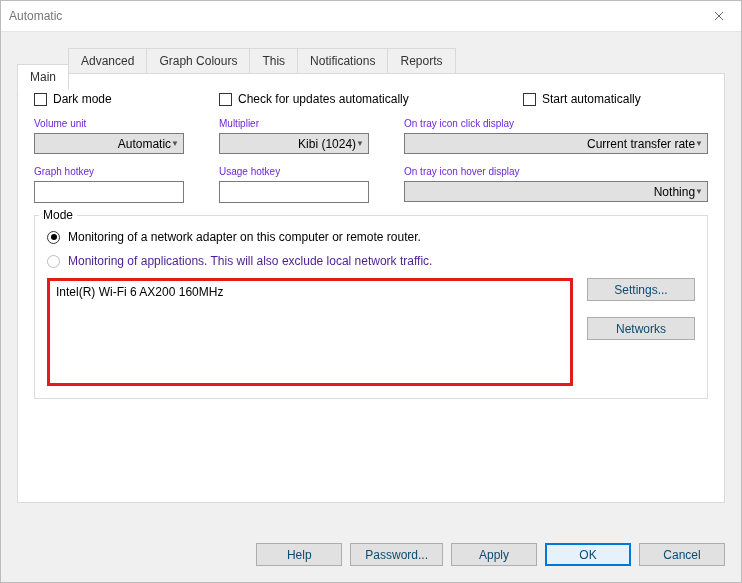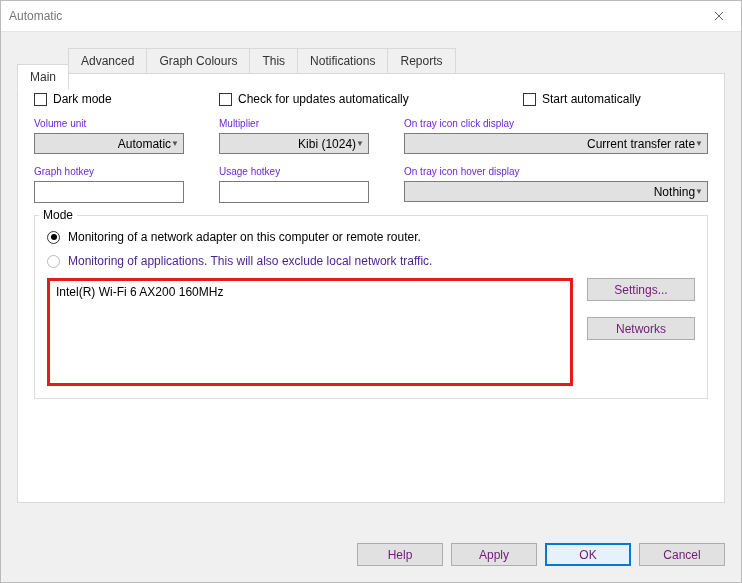--- a/index.html
+++ b/index.html
@@ -27,21 +27,21 @@
 .fieldset{border:1px solid #dcdcdc;position:relative;margin-top:6px;padding:14px 12px 12px 12px}
 .legend{position:absolute;top:-8px;left:4px;background:#fff;padding:0 4px;font-size:12px}
 .radio-row{display:flex;align-items:center;gap:8px;margin:0 0 10px 0;font-size:12px}
 .radio{width:13px;height:13px;border:1px solid #333;border-radius:50%;display:flex;align-items:center;justify-content:center;box-sizing:border-box}
 .radio .dot{width:6px;height:6px;border-radius:50%;background:#000}
 .radio.disabled{border-color:#bbb}
 .radio-row.disabled{color:#4c1d95}
 .adapter-area{display:flex;gap:14px;align-items:flex-start;margin-top:4px}
 .adapter-box{flex:1;height:108px;border:3px solid #e31b1b;background:#fff;padding:4px 6px;font-size:12px;box-sizing:border-box}
 .side-btns{width:108px;display:flex;flex-direction:column;gap:16px}
-.btn{height:23px;min-width:86px;border:1px solid #adadad;background:#e1e1e1;display:flex;align-items:center;justify-content:center;font-size:12px;padding:0 14px;box-sizing:border-box;color:#701a75}
+.btn{height:23px;min-width:86px;border:1px solid #adadad;background:#e1e1e1;display:flex;align-items:center;justify-content:center;font-size:12px;padding:0 14px;box-sizing:border-box;color:#0c4a6e}
 .btn.default{border:2px solid #0078d7;background:#e5f1fb}
 .bottom-bar{display:flex;justify-content:flex-end;gap:8px;padding:0 16px 16px 16px}
 .select.narrow{width:150px}
 </style>
 </head>
 <body>
 
 <div class="window">
   <div class="titlebar">
     <span class="title">Automatic</span>
@@ -150,17 +150,18 @@
             <div class="btn">Networks</div>
           </div>
         </div>
       </div>
 
     </div>
   </div>
 
   <div class="bottom-bar">
     <div class="btn">Help</div>
+    <div class="btn">Password...</div>
     <div class="btn">Apply</div>
     <div class="btn default">OK</div>
     <div class="btn">Cancel</div>
   </div>
 </div>
 
 </body></html>

